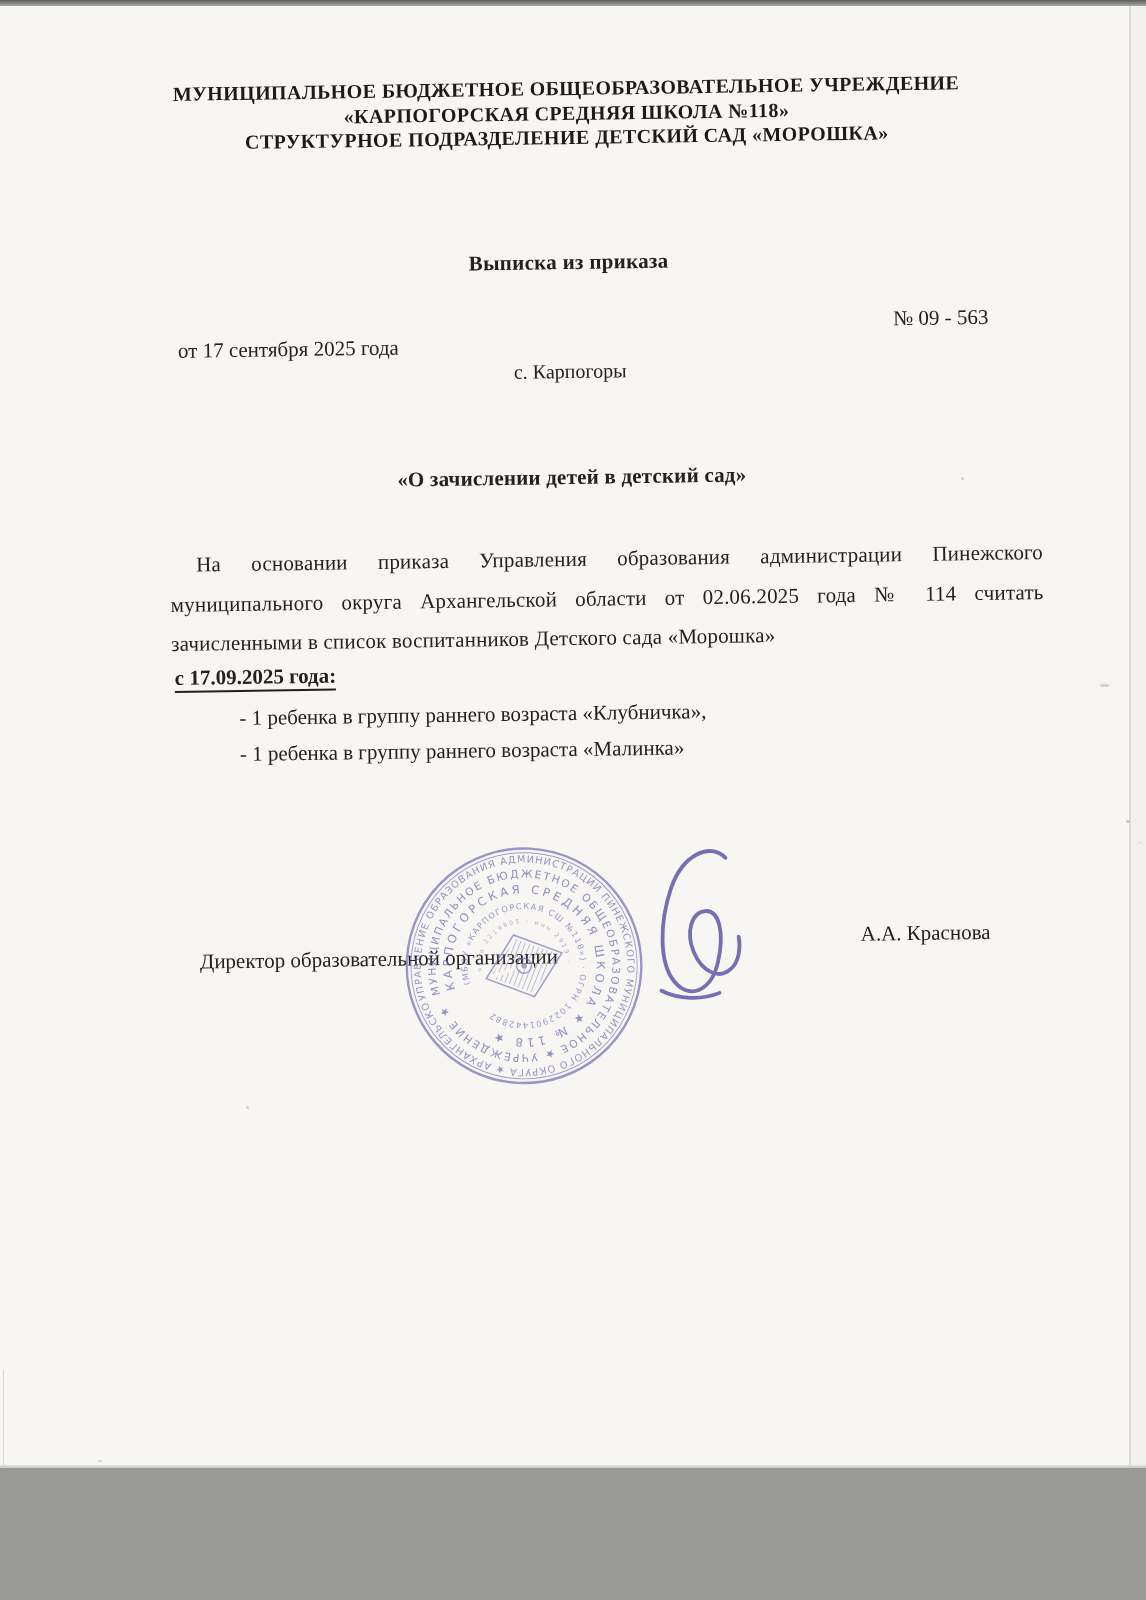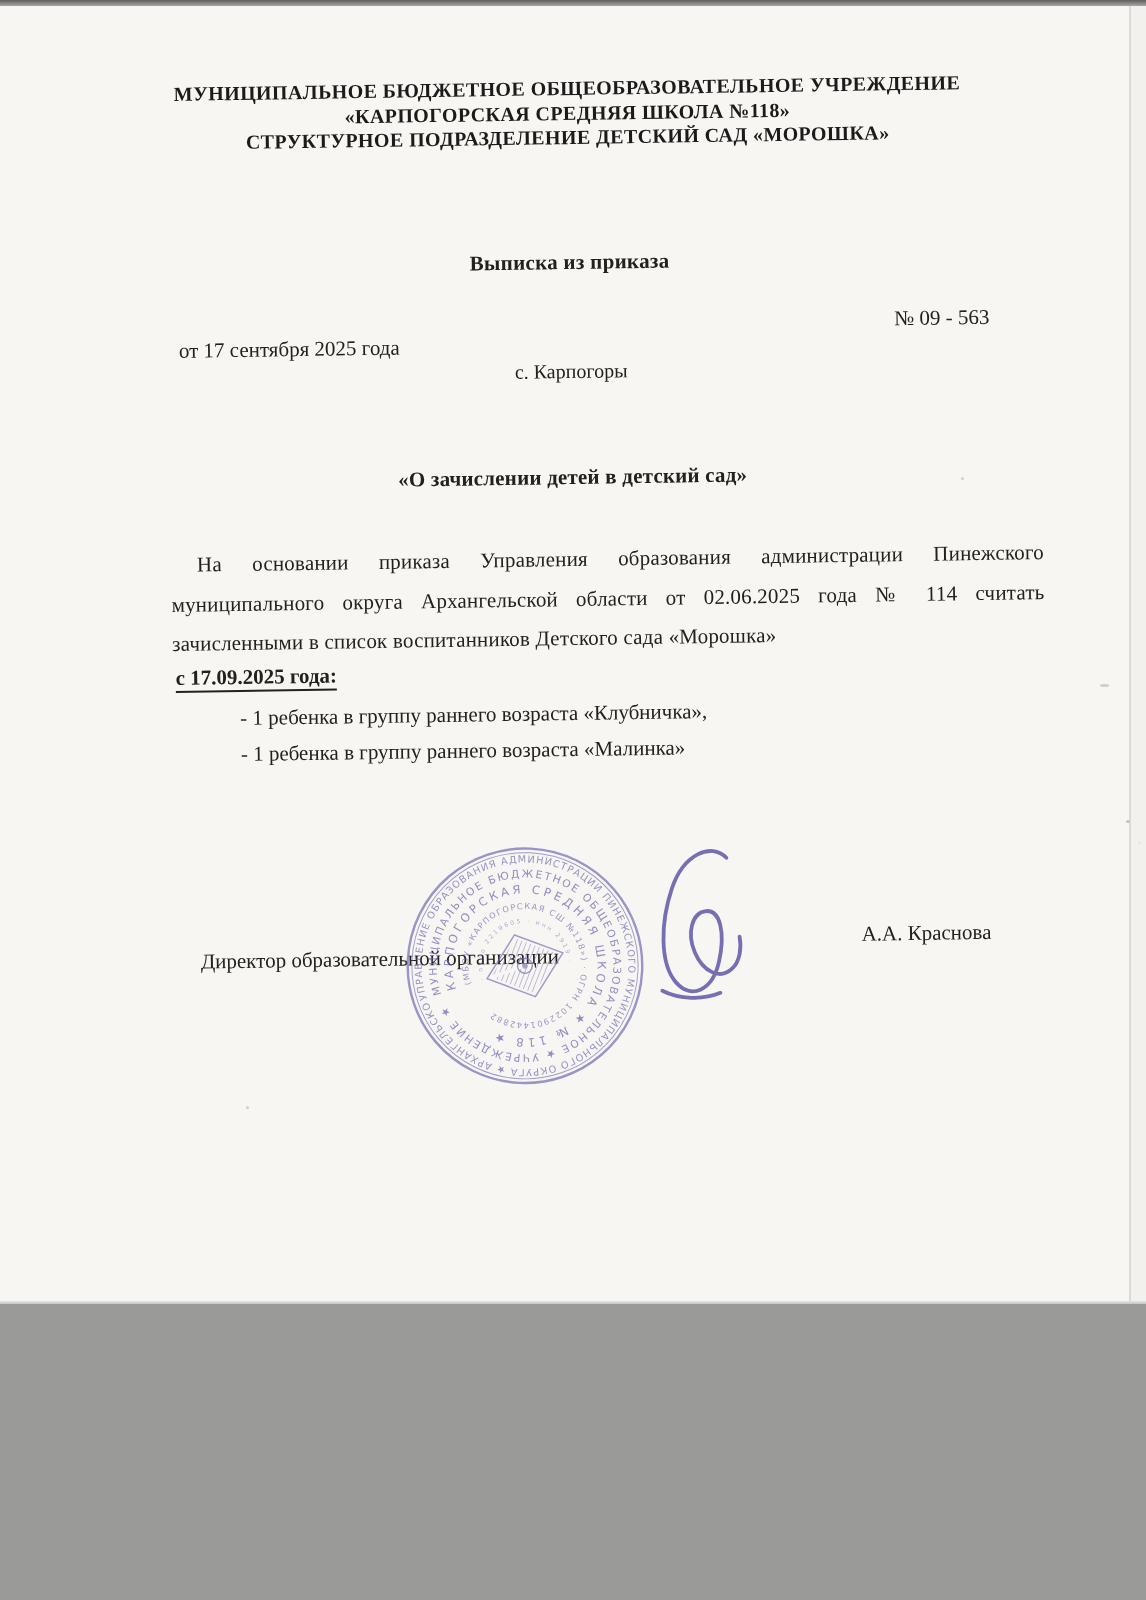--- a/index.html
+++ b/index.html
@@ -1,17 +1,17 @@
 <!DOCTYPE html>
 <html lang="ru"><head>
 <meta charset="utf-8">
 <style>
   html,body{margin:0;padding:0;background:#9a9a98;}
   .paper{
-    position:relative;width:1146px;height:1304px;overflow:hidden;
+    position:relative;width:1146px;height:1468px;overflow:hidden;
     background:#f7f6f3;
     font-family:"Liberation Serif","DejaVu Serif",serif;
     color:#23211e;
   }
   .content{position:absolute;inset:0;transform:rotate(-0.85deg);transform-origin:50% 38%;}
   .abs{position:absolute;}
   .center{left:0;width:100%;text-align:center;}
   .org-header{top:76px;font-weight:bold;font-size:20px;line-height:24.5px;letter-spacing:.4px;color:#1d1b19;}
   .doc-type{top:250px;font-weight:bold;font-size:21px;letter-spacing:.3px;}
   .order-number{top:311px;right:154px;font-size:21px;}

